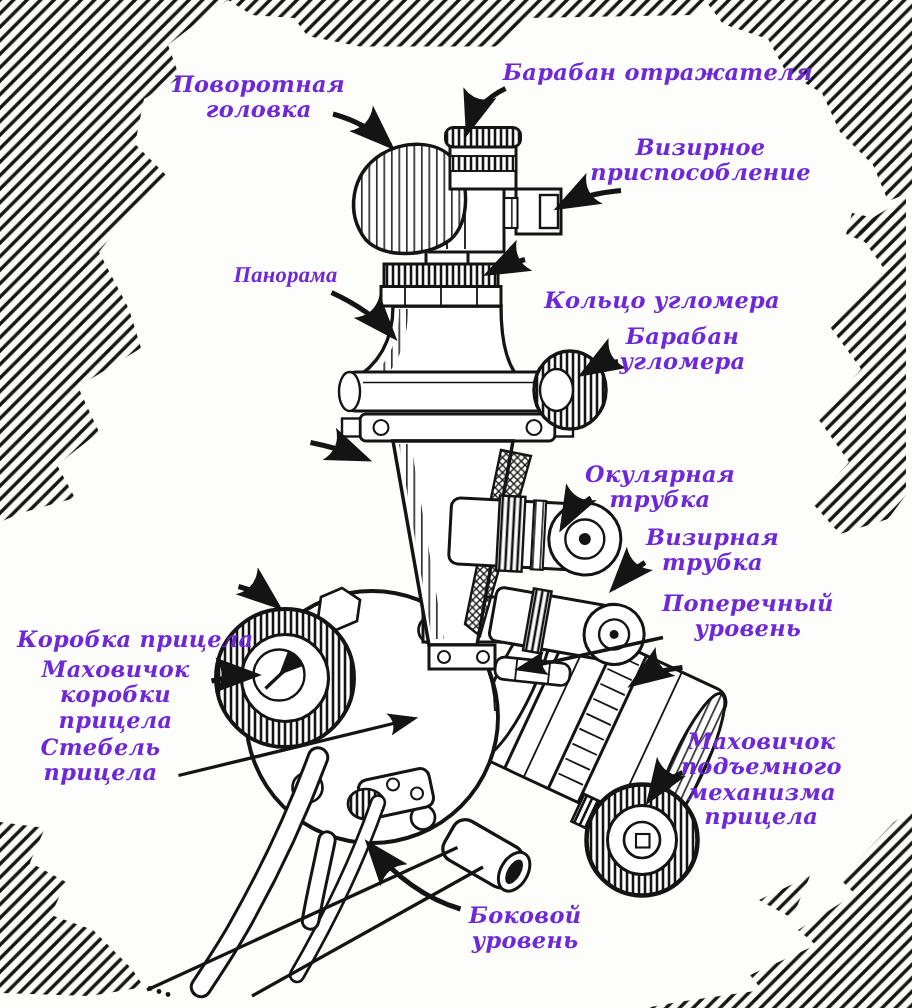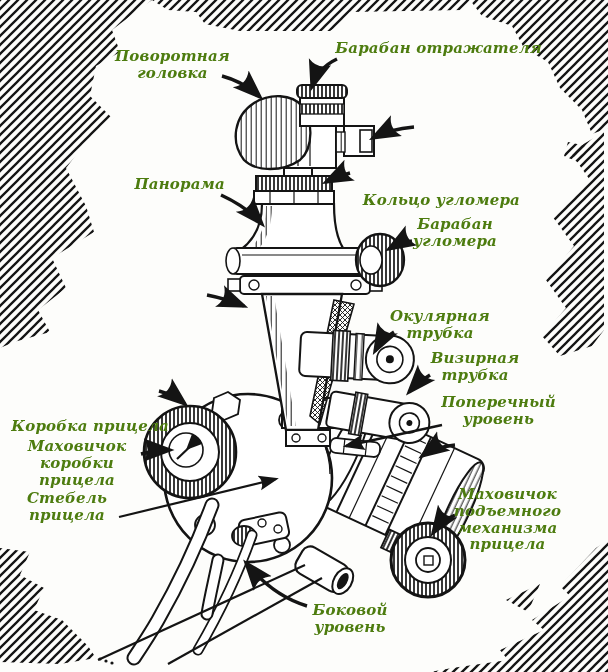--- a/index.html
+++ b/index.html
@@ -1,20 +1,20 @@
 <!DOCTYPE html>
 <html><head>
 <meta charset="utf-8">
 <style>
   html,body{margin:0;padding:0;background:#e8e8e4;}
   #page{position:relative;width:608px;height:672px;background:#fdfdfb;overflow:hidden;
         font-family:"DejaVu Serif", serif;}
   #art{position:absolute;left:0;top:0;}
   .label{position:absolute;font-style:italic;font-weight:bold;font-size:15px;
-         line-height:1.12;color:#4d7c0f;white-space:pre-line;letter-spacing:.2px;}
+         line-height:1.12;color:#6d28d9;white-space:pre-line;letter-spacing:.2px;}
   .al{text-align:right}.ac{text-align:center}
 </style>
 </head>
 <body>
 
 <div id="page">
 
 <svg id="art" width="608" height="672" viewBox="0 0 608 672">
   <defs>
     <pattern id="hatch" width="9" height="9" patternUnits="userSpaceOnUse">
@@ -220,22 +220,24 @@
     <path d="M159,391 Q174,395 185,404" marker-end="url(#ah)"></path>
     <path d="M141,454 Q157,450 170,450" marker-end="url(#ah)"></path>
     <path d="M119,517 L276,479" stroke-width="2.2" marker-end="url(#ah)"></path>
     <path d="M307,606 Q273,596 246,563" marker-end="url(#ah)"></path>
   </g>
 </svg>
 
 <div class="label ac" style="left:100px;top:48px;width:145px;">Поворотная
 головка</div>
 <div class="label al" style="left:332px;top:40px;width:210px;">Барабан отражателя</div>
+<div class="label ac" style="left:392px;top:90px;width:150px;">Визирное
+приспособление</div>
 <div class="label al" style="left:350px;top:168px;width:170px;margin-top:24px;">Кольцо угломера</div>
-<div class="label al" style="left:115px;top:176px;width:110px;">Панорама</div>
+<div class="label al" style="left:115px;top:176px;width:110px;font-family:Liberation Serif, serif;">Панорама</div>
 <div class="label ac" style="left:405px;top:216px;width:100px;">Барабан
 угломера</div>
 <div class="label ac" style="left:385px;top:308px;width:110px;">Окулярная
 трубка</div>
 <div class="label ac" style="left:425px;top:350px;width:100px;">Визирная
 трубка</div>
 <div class="label ac" style="left:436px;top:394px;width:125px;font-style:italic;">Поперечный
 уровень</div>
 <div class="label ac" style="left:450px;top:486px;width:115px;">Маховичок
 подъемного

